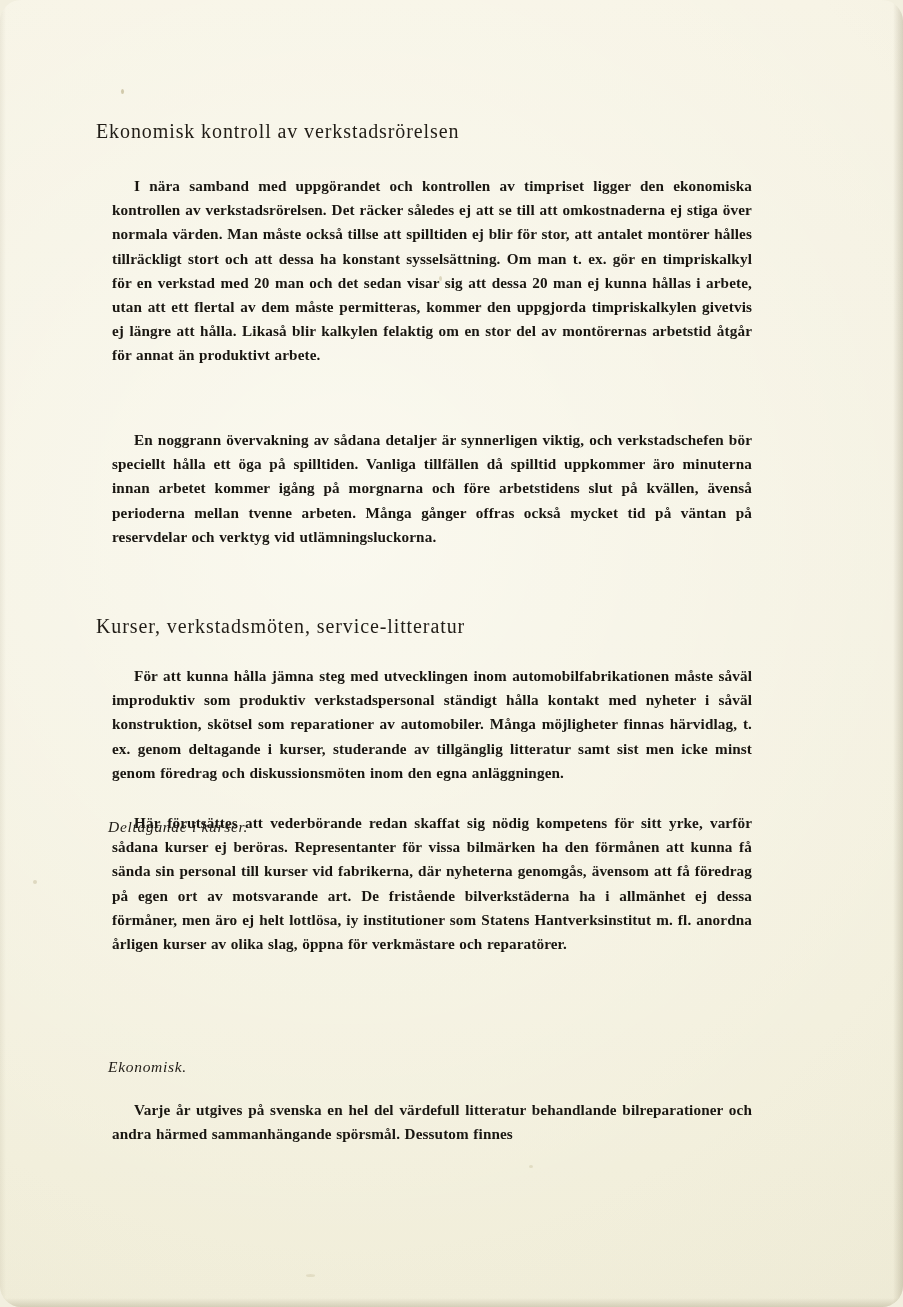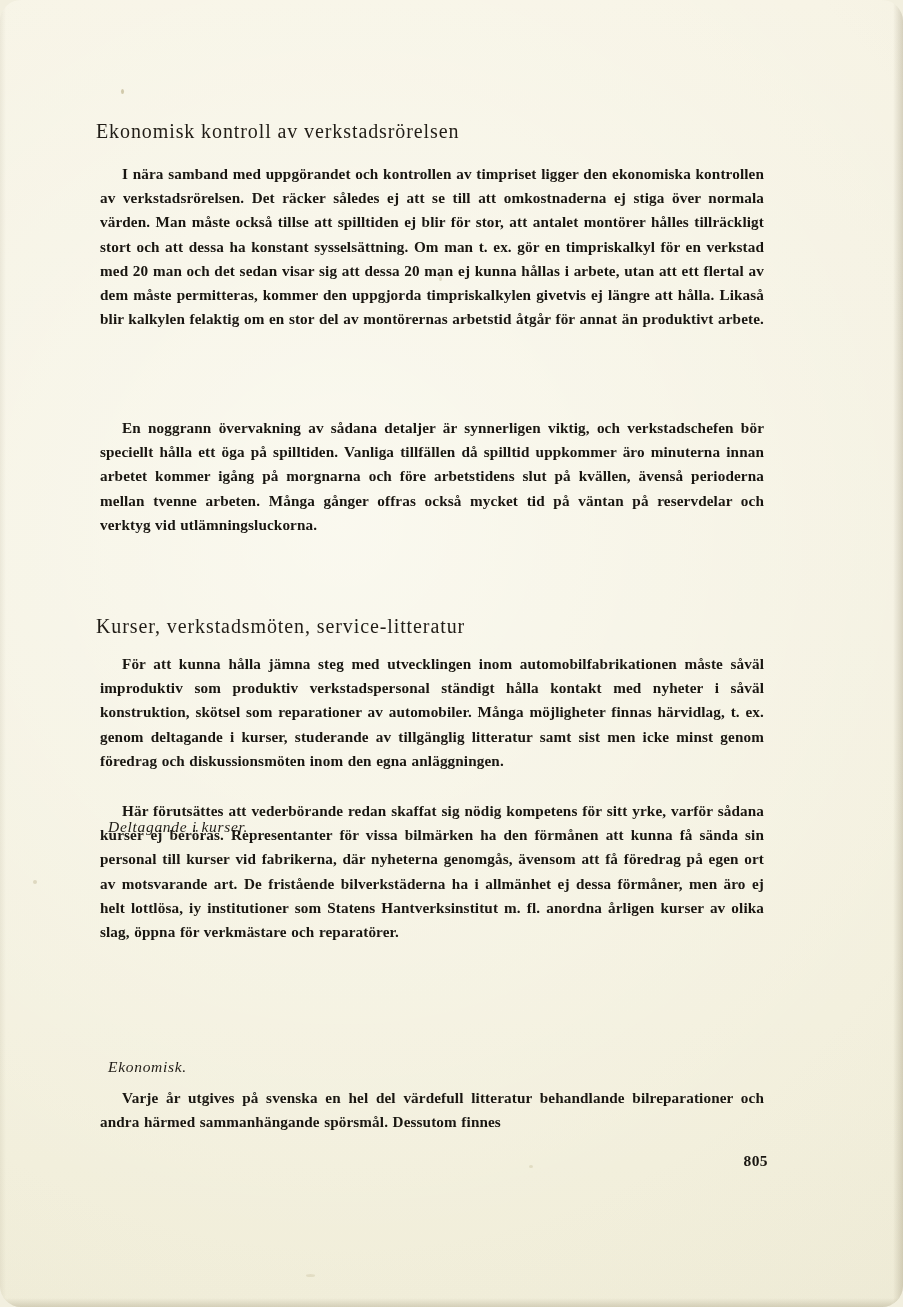--- a/index.html
+++ b/index.html
@@ -97,21 +97,21 @@
     margin: 12px;
     font-size: 15.5px;
     font-style: italic;
     font-weight: 400;
     letter-spacing: 0.7px;
     color: #201c16;
     line-height: 1.2;
   }
 
   p.body-text {
-    margin: 4px;
+    margin: 16px;
     font-size: 15.2px;
     line-height: 24.2px;
     color: #191611;
     text-align: justify;
     text-align-last: left;
     letter-spacing: 0.12px;
     word-spacing: 0.6px;
     -webkit-font-smoothing: none;
     font-weight: 600;
     text-indent: 22px;
@@ -182,15 +182,14 @@
     <div class="blk" style="top:1046px;">
       <h2 class="sub-title">Ekonomisk.</h2>
     </div>
 
     <div class="blk" style="top:1082px;">
       <p class="body-text">Varje år utgives på svenska en hel del värdefull litteratur behandlande bilreparationer och andra härmed sammanhängande spörsmål. Dessutom finnes</p>
     </div>
 
   </div>
 
-  <div class="page-number">805</div>
 
 </div>
 
 </body></html>

